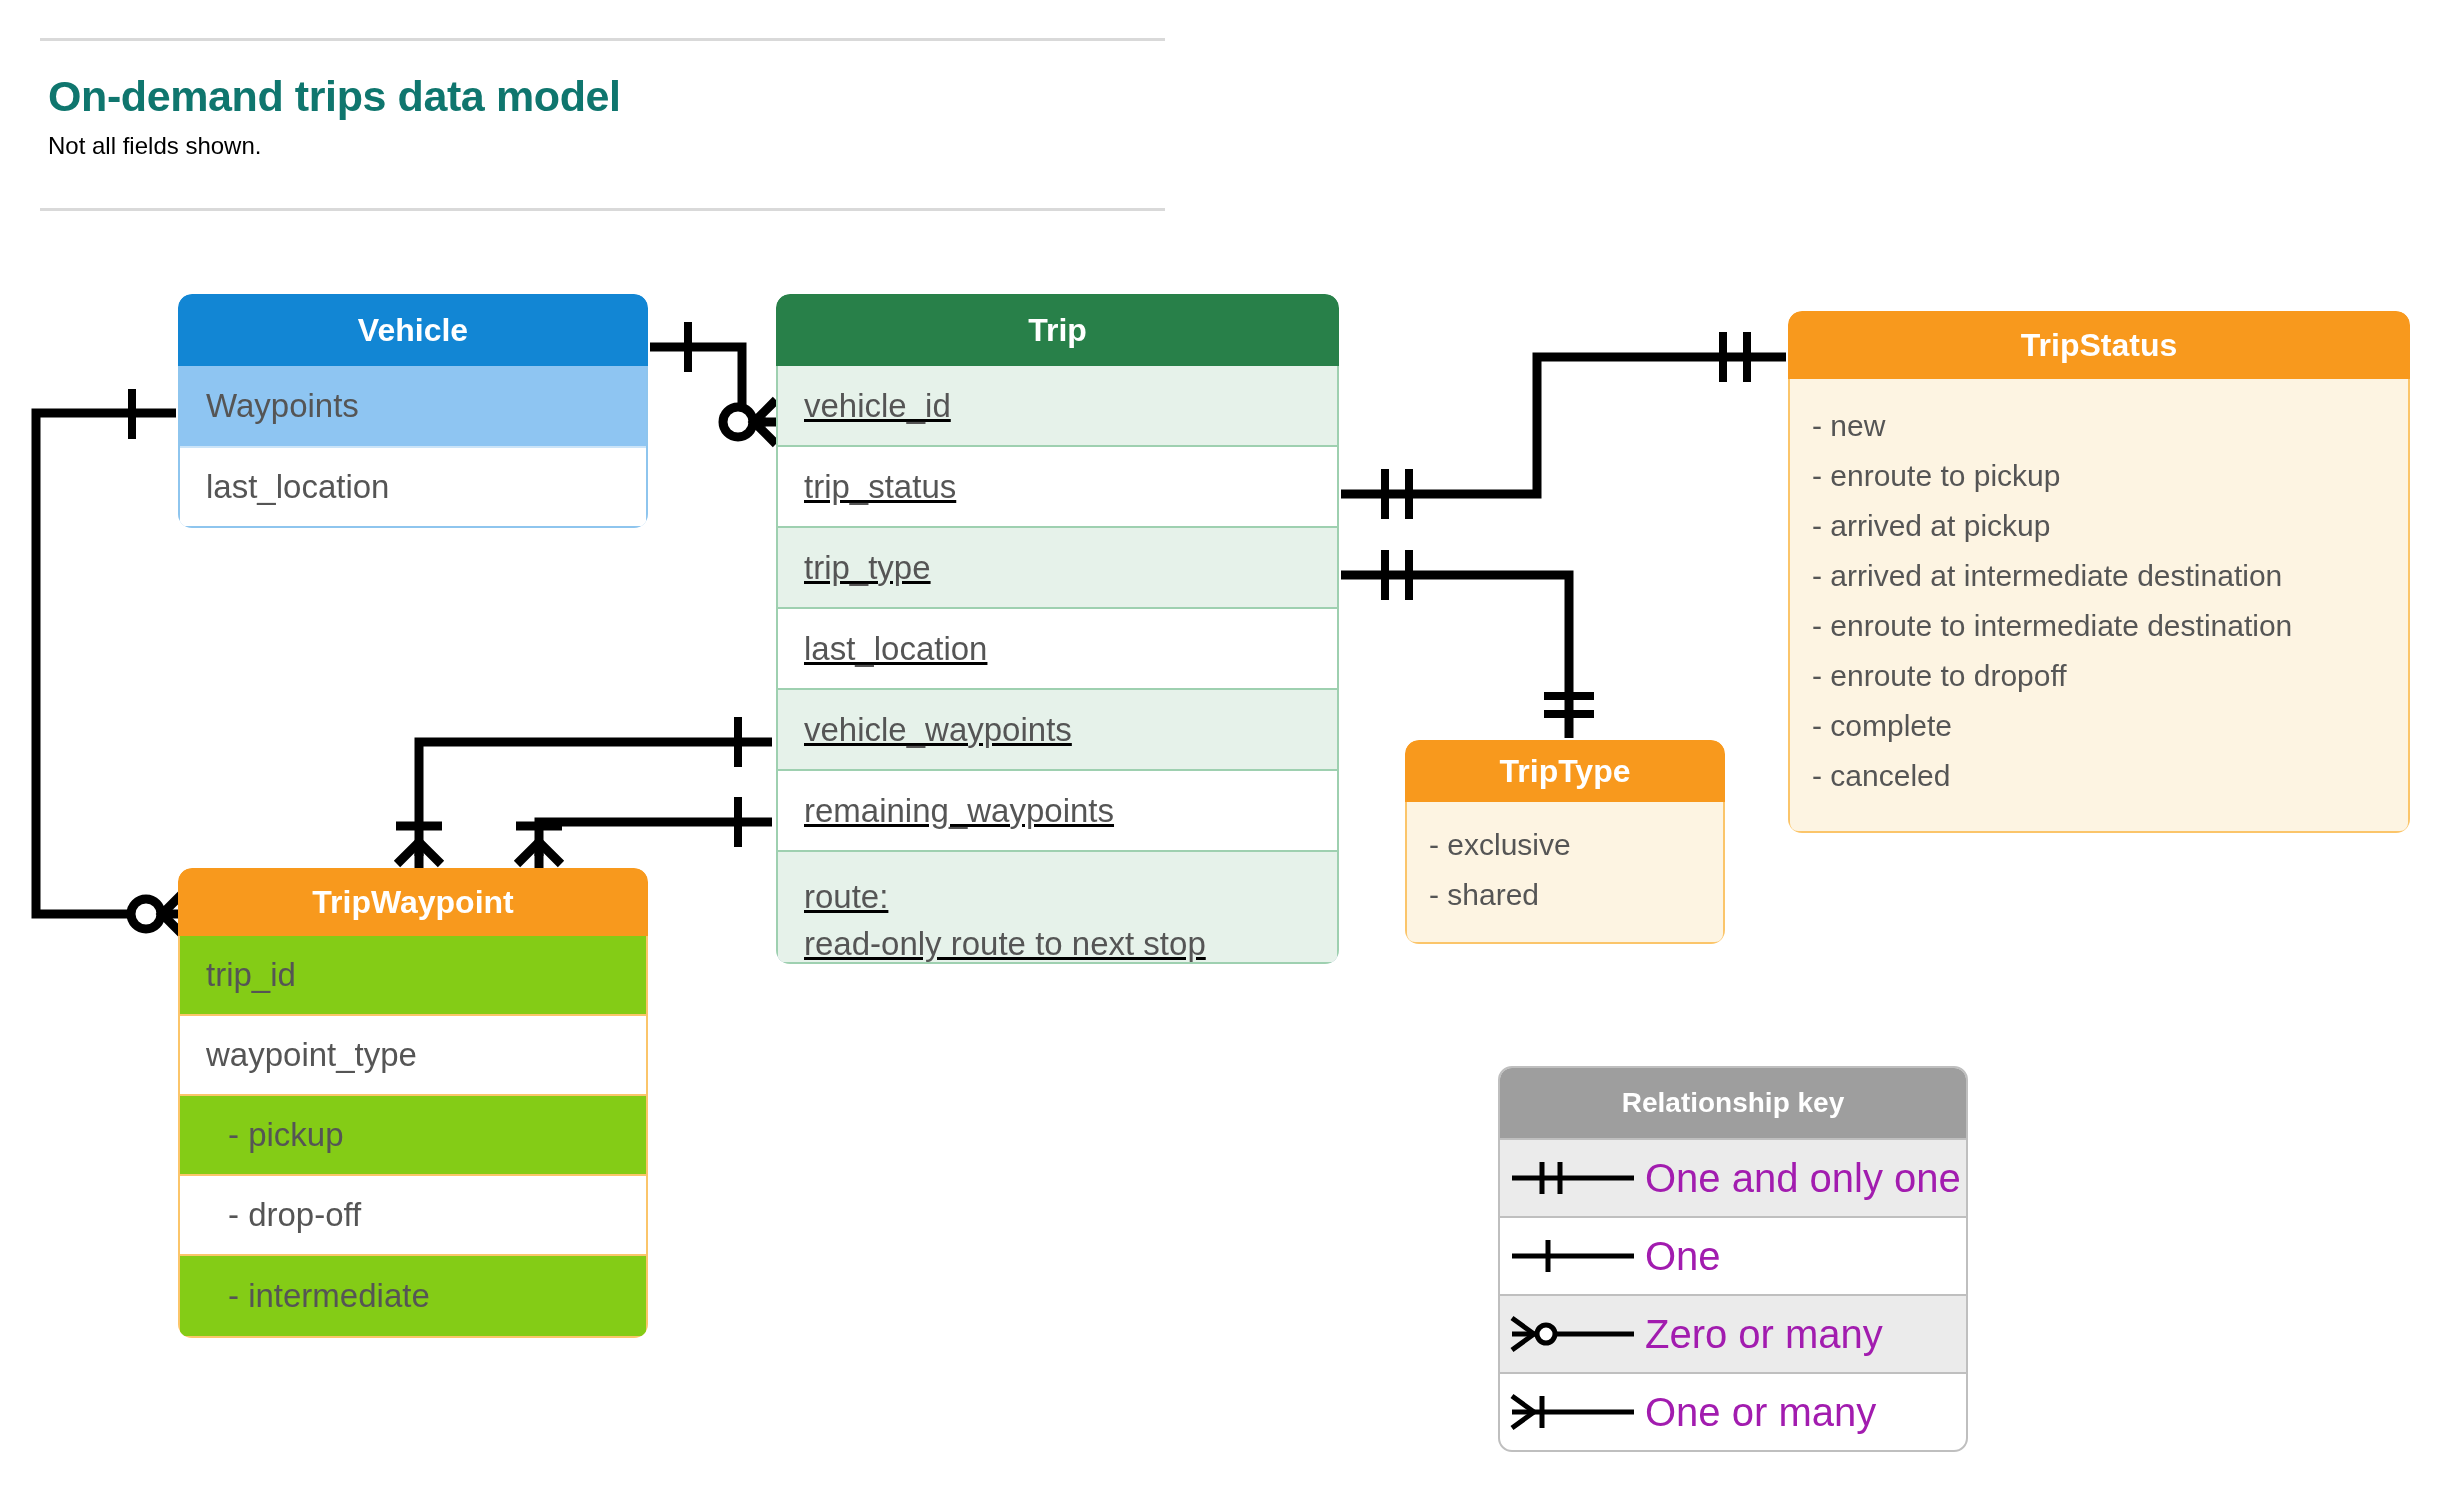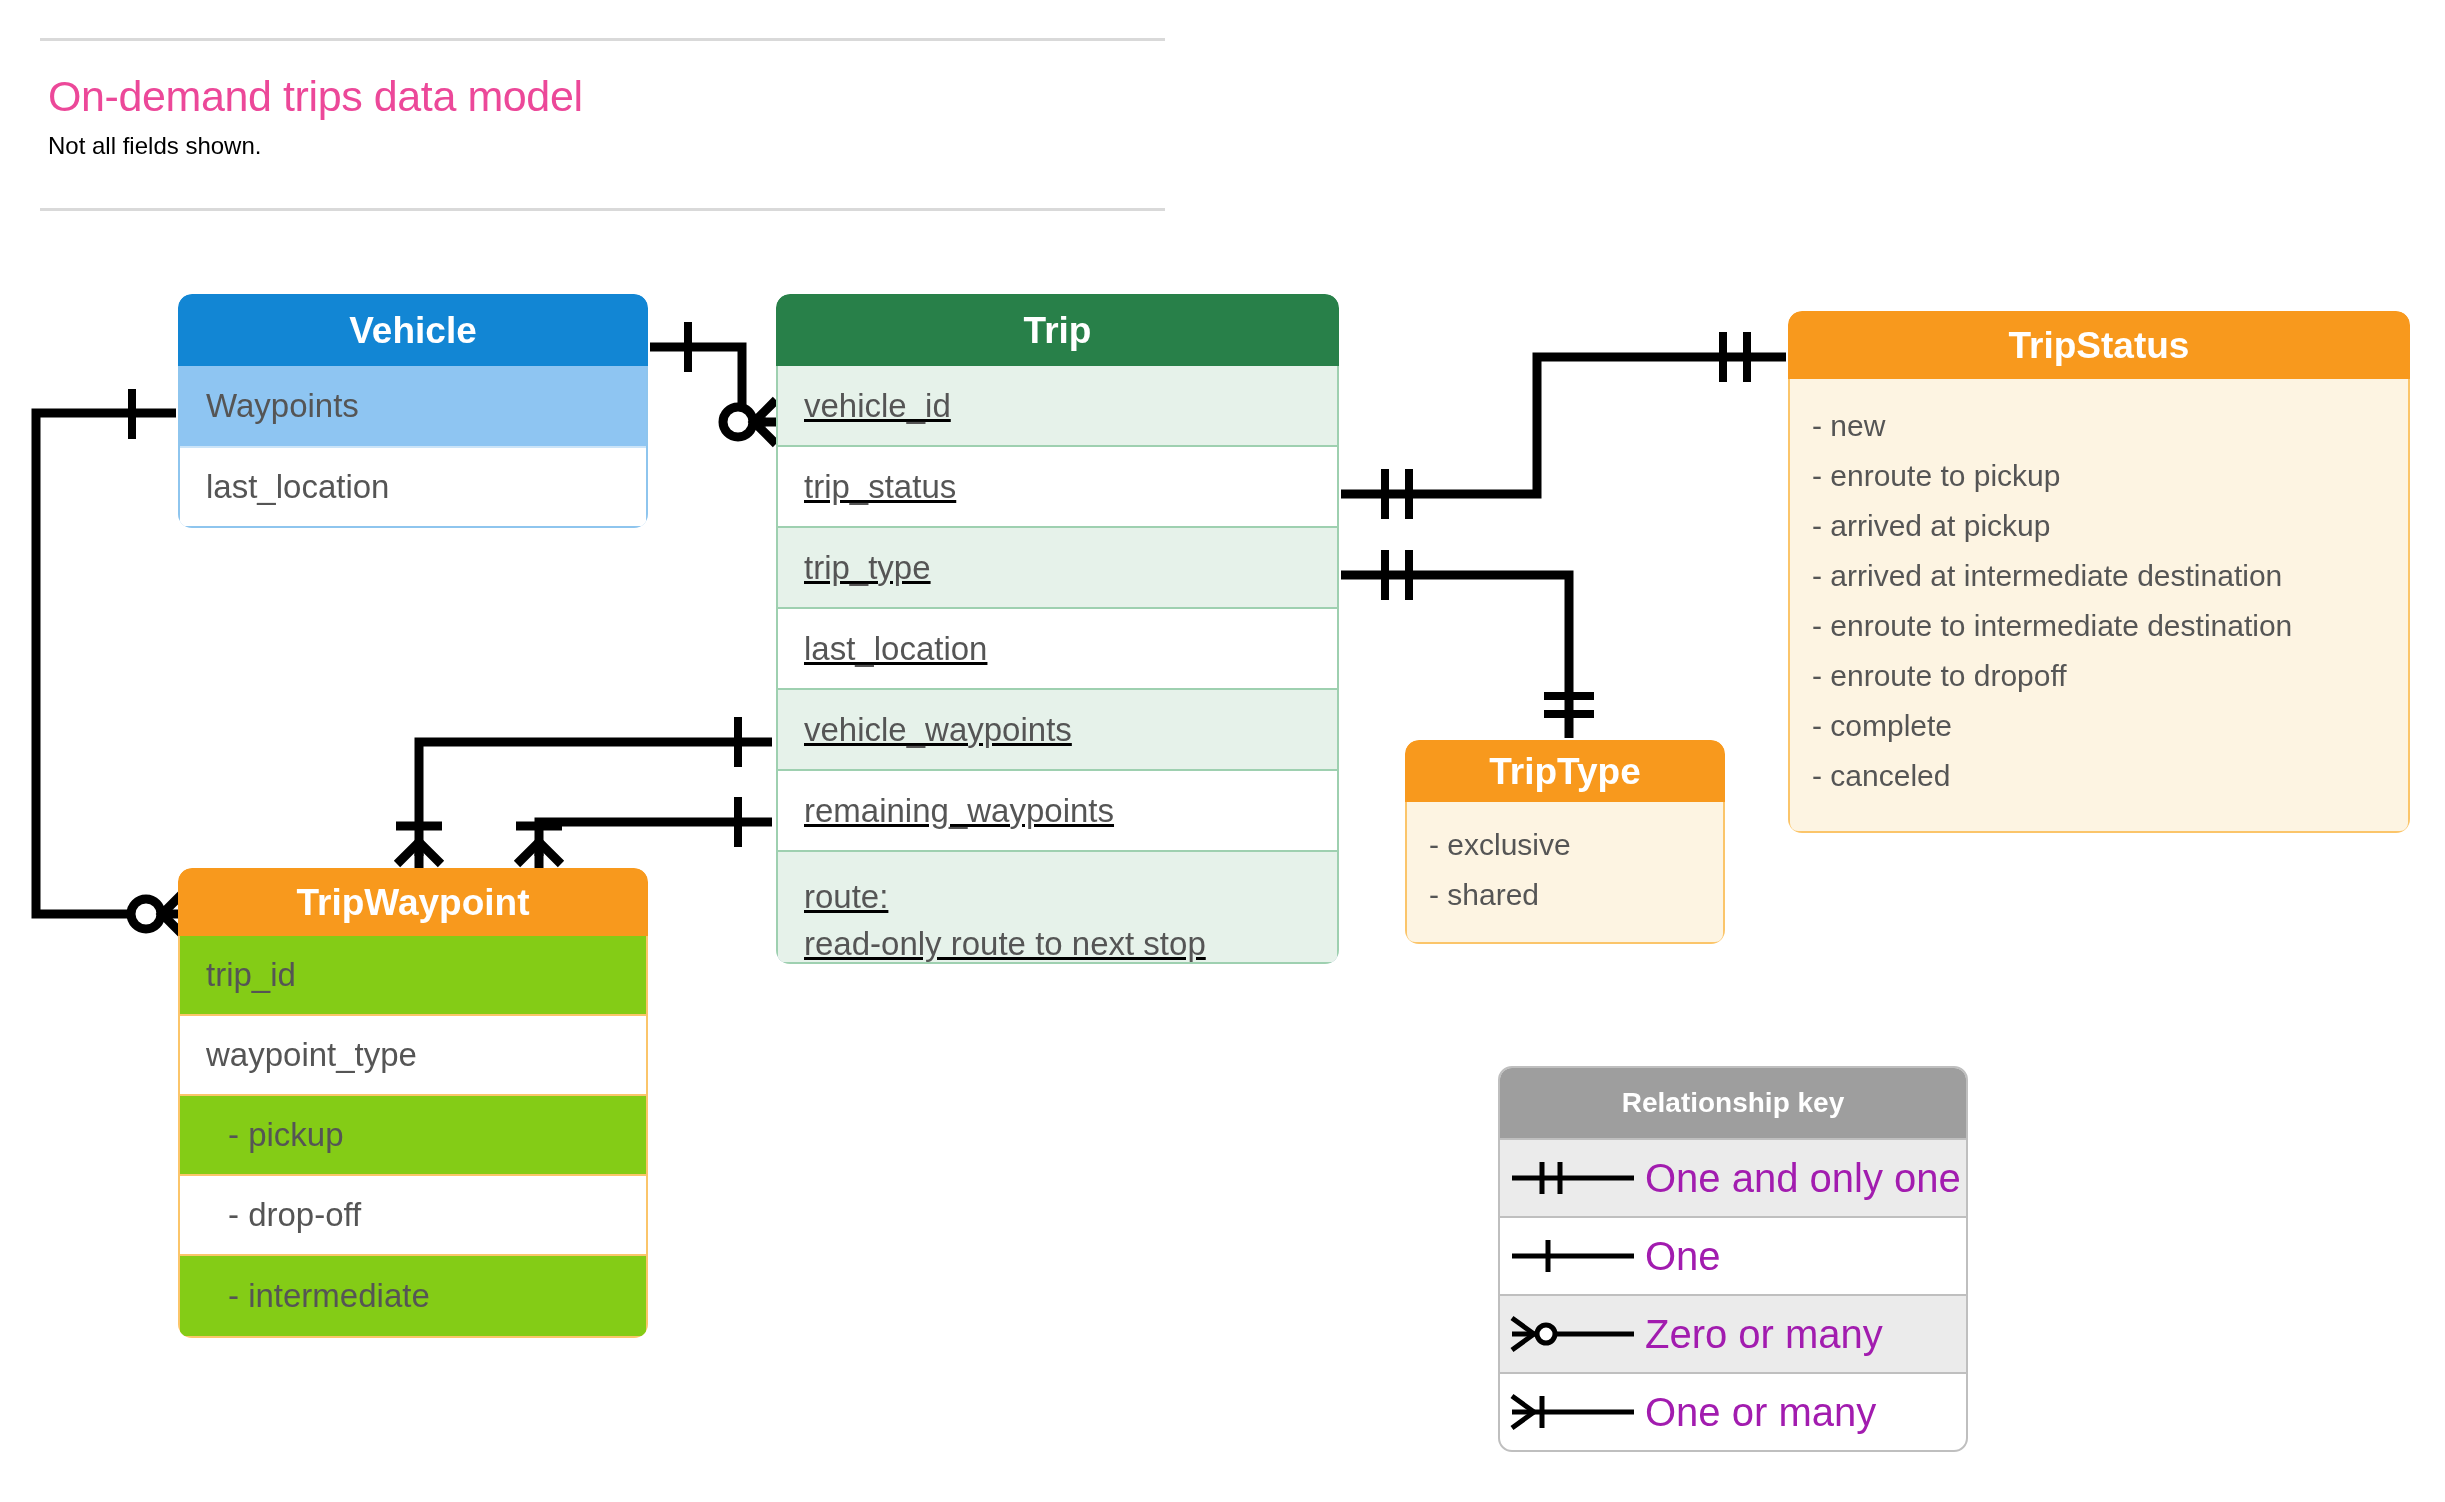--- a/index.html
+++ b/index.html
@@ -28,22 +28,22 @@
     background: #d9d9d9;
   }
   .rule.top { top: 38px; }
   .rule.bottom { top: 208px; }
 
   .page-title {
     position: absolute;
     left: 48px;
     top: 72px;
     font-size: 43px;
-    font-weight: normal;
-    color: #ec4899;
+    font-weight: bold;
+    color: #0f766e;
     letter-spacing: -0.4px;
     white-space: nowrap;
   }
   .page-subtitle {
     position: absolute;
     left: 48px;
     top: 132px;
     font-size: 24px;
     font-weight: normal;
     color: #000000;
@@ -54,21 +54,21 @@
   .entity {
     position: absolute;
     box-sizing: border-box;
     border-radius: 14px;
     overflow: hidden;
   }
   .entity-header {
     text-align: right;
     color: #ffffff;
     font-weight: bold;
-    font-size: 37px;
+    font-size: 32px;
     line-height: 1;
     display: flex;
     align-items: center;
     justify-content: center;
   }
   .entity-body {
     box-sizing: border-box;
   }
   .row {
     box-sizing: border-box;

